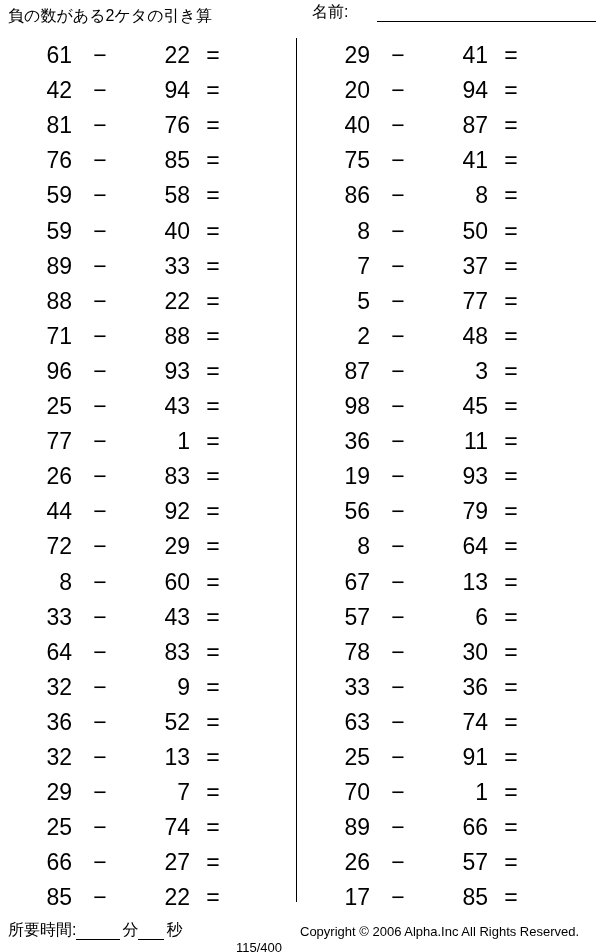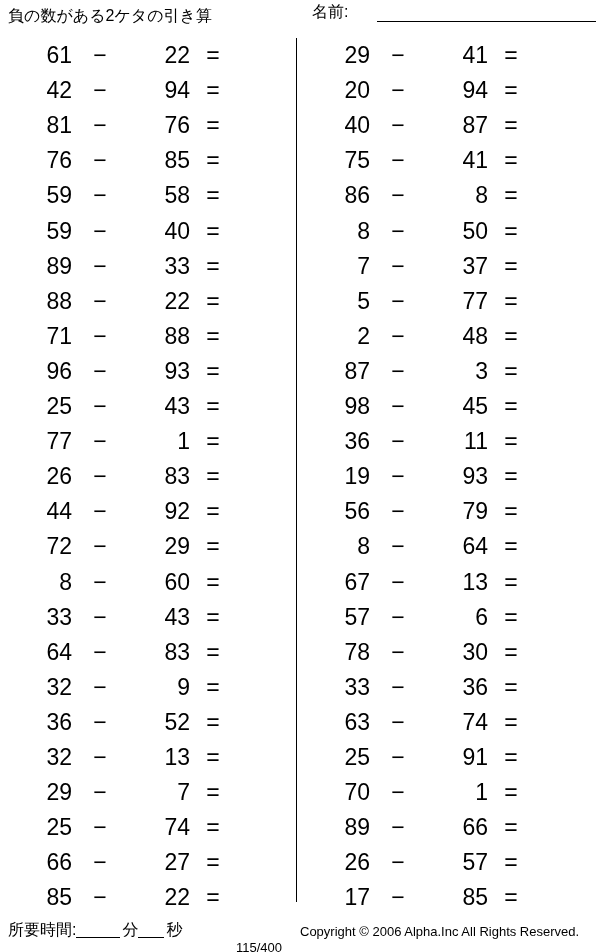--- a/index.html
+++ b/index.html
@@ -114,21 +114,21 @@
     left: 0;
     bottom: 6px;
     width: 600px;
     height: 26px;
   }
   .time-area {
     position: absolute;
     left: 8px;
     top: 0px;
     display: flex;
-    align-items: flex-start;
+    align-items: center;
     font-size: 16px;
   }
   .time-label { white-space: nowrap; }
   .time-blank {
     display: inline-block;
     width: 44px;
     border-bottom: 1px solid #000;
     height: 17px;
   }
   .time-unit-min { margin-left: 2px; }

